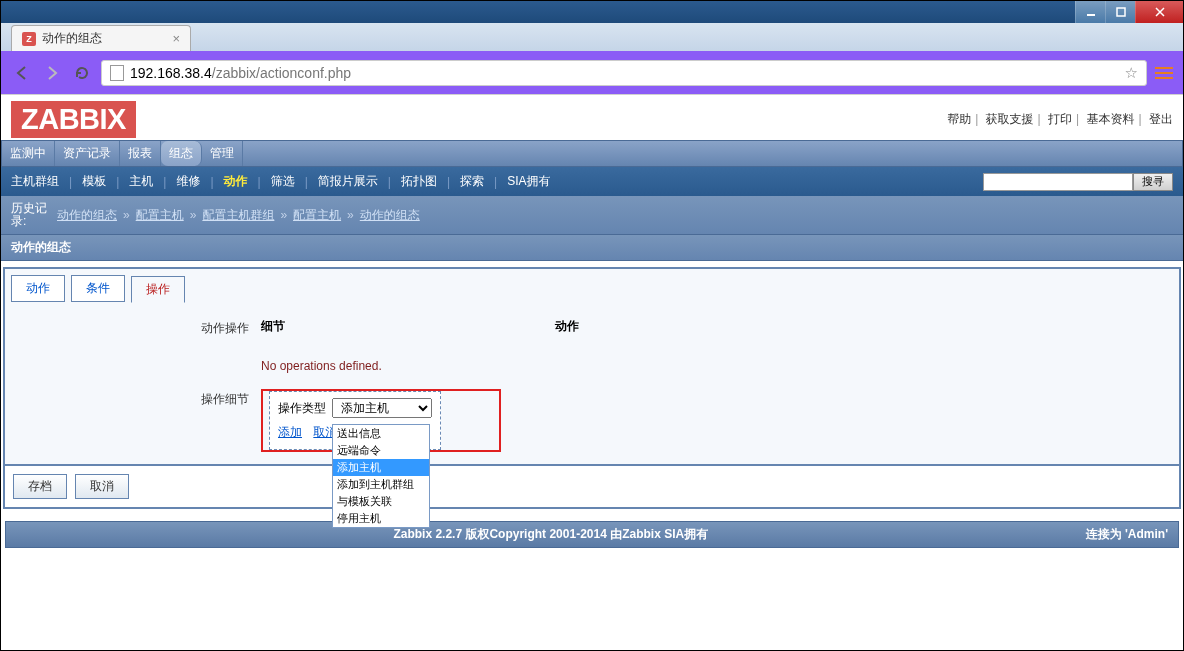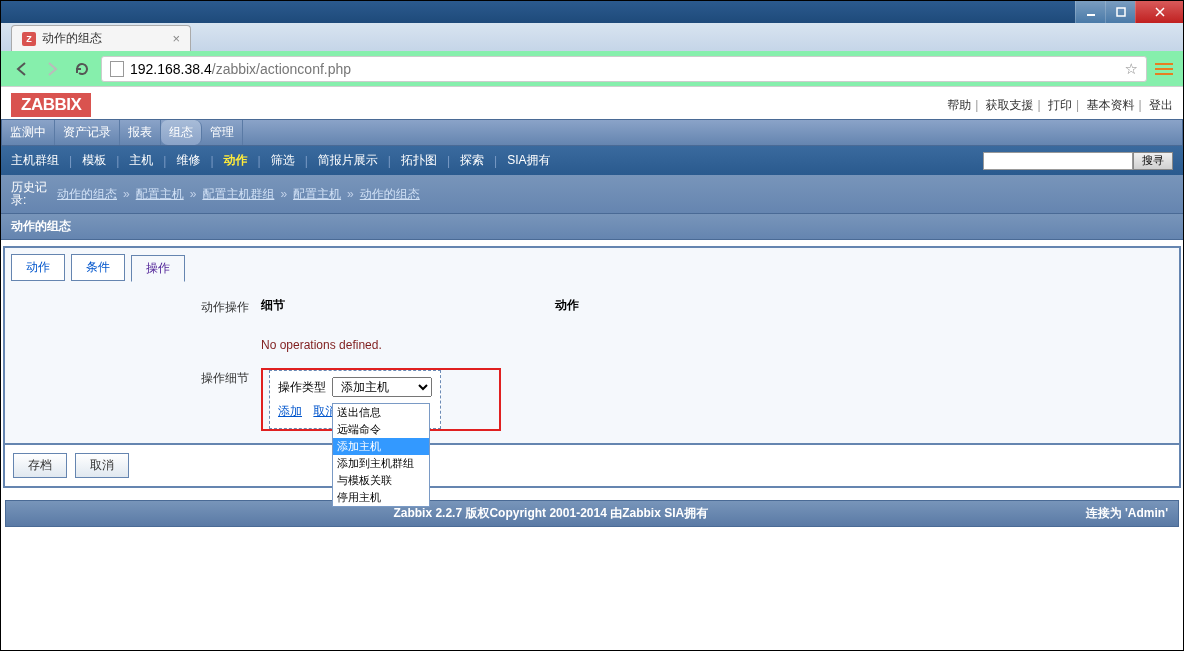--- a/index.html
+++ b/index.html
@@ -10,35 +10,35 @@
 .win-btn.min { background: linear-gradient(#7a9dc0, #4a7aa8); }
 .win-btn.max { background: linear-gradient(#7a9dc0, #4a7aa8); }
 .win-btn.close { background: linear-gradient(#d85a5a, #c02020); width: 48px; }
 .win-btn svg { fill: #fff; }
 
 .browser-tabs { height: 28px; background: linear-gradient(#d8e4f0, #c5d5e8); display: flex; align-items: flex-end; padding: 4px 10px 0; }
 .tab { background: #f5f5f5; border: 1px solid #aaa; border-bottom: none; border-radius: 4px 4px 0 0; padding: 4px 10px; display: flex; align-items: center; gap: 6px; font-size: 12px; color: #333; width: 180px; }
 .tab-icon { width: 14px; height: 14px; background: #d9534f; border-radius: 2px; display: flex; align-items: center; justify-content: center; color: #fff; font-size: 9px; font-weight: bold; }
 .tab-close { margin-left: auto; font-size: 13px; color: #888; cursor: pointer; }
 
-.browser-addr { height: 36px; background: #86efac; border-bottom: 1px solid #d0d0d0; display: flex; align-items: center; padding: 0 10px; gap: 8px; }
+.browser-addr { height: 44px; background: #8b5cf6; border-bottom: 1px solid #d0d0d0; display: flex; align-items: center; padding: 0 10px; gap: 8px; }
 .nav-btn { width: 22px; height: 22px; display: flex; align-items: center; justify-content: center; color: #666; cursor: pointer; }
 .nav-btn.disabled { color: #bbb; }
 .addr-field { flex: 1; height: 26px; border: 1px solid #ccc; border-radius: 3px; background: #fff; display: flex; align-items: center; padding: 0 8px; gap: 6px; }
 .page-icon { width: 14px; height: 16px; border: 1px solid #999; background: #fff; }
 .url-text { font-size: 14px; color: #333; }
 .url-host { color: #000; }
 .url-path { color: #777; }
 .addr-right { margin-left: auto; display: flex; gap: 6px; align-items: center; }
 .star-icon { font-size: 15px; color: #888; }
 .menu-icon { width: 18px; display: flex; flex-direction: column; gap: 3px; cursor: pointer; }
 .menu-icon span { height: 2px; background: #e67e22; }
 
 .zbx-header { background: #fff; padding: 6px 10px 2px; display: flex; align-items: center; }
-.zbx-logo { background: #d9534f; color: #fff; font-size: 17px; font-weight: bold; padding: 2px 10px; letter-spacing: -0.5px; }
+.zbx-logo { background: #d9534f; color: #fff; font-size: 29px; font-weight: bold; padding: 2px 10px; letter-spacing: -0.5px; }
 .zbx-toplinks { margin-left: auto; font-size: 12px; color: #333; }
 .zbx-toplinks span { cursor: pointer; }
 .zbx-toplinks .sep { margin: 0 4px; color: #999; }
 
 .zbx-nav1 { background: linear-gradient(#8aa3c8, #6585b0); border: 1px solid #4a6a95; display: flex; }
 .zbx-nav1 .nav-item { padding: 4px 8px; color: #fff; font-size: 12px; cursor: pointer; border-right: 1px solid #5a7aa5; }
 .zbx-nav1 .nav-item.active { background: linear-gradient(#a8bcd8, #8aa3c8); border-radius: 7px; }
 
 .zbx-nav2 { background: linear-gradient(#3a6a9e, #2a5a8e); display: flex; align-items: center; padding: 4px 10px; }
 .zbx-nav2 .nav-item { color: #fff; font-size: 12px; cursor: pointer; padding: 2px 0; }
@@ -52,21 +52,21 @@
 .zbx-breadcrumb .bc-label { width: 40px; line-height: 1.1; }
 .zbx-breadcrumb .bc-link { color: #d0e0f5; text-decoration: underline; cursor: pointer; }
 .zbx-breadcrumb .bc-sep { color: #c0d0e8; }
 
 .zbx-section-title { background: linear-gradient(#7895ba, #6585b0); padding: 4px 10px; color: #fff; font-size: 12px; font-weight: bold; border-top: 1px solid #4a6a95; border-bottom: 1px solid #4a6a95; }
 
 .zbx-main { padding: 6px 2px; }
 .zbx-panel { border: 2px solid #6585b0; background: #f5f8fc; padding: 6px; }
 .zbx-panel-tabs { display: flex; gap: 6px; margin-bottom: 10px; }
 .zbx-panel-tabs .ptab { border: 1px solid #6585b0; padding: 4px 14px; font-size: 12px; color: #0055cc; cursor: pointer; background: #fff; }
-.zbx-panel-tabs .ptab.active { background: #f5f8fc; border-bottom: 1px solid #f5f8fc; color: #4c1d95; position: relative; top: 1px; }
+.zbx-panel-tabs .ptab.active { background: #f5f8fc; border-bottom: 1px solid #f5f8fc; color: #b91c1c; position: relative; top: 1px; }
 
 .form-row { display: flex; padding: 6px 0; }
 .form-label { width: 250px; text-align: right; padding-right: 12px; font-size: 12px; color: #333; padding-top: 2px; }
 .form-value { flex: 1; font-size: 12px; }
 
 .ops-table-head { display: flex; gap: 270px; font-weight: bold; font-size: 12px; margin-bottom: 20px; }
 .ops-empty { font-size: 12px; color: #7f1d1d; padding: 4px 0; }
 
 .red-box { border: 2px solid #e02020; padding: 0 6px; display: inline-block; min-width: 240px; position: relative; }
 .detail-box { border: 1px dashed #6a8ab5; display: inline-block; padding: 6px 8px 8px; background: #fff; }

